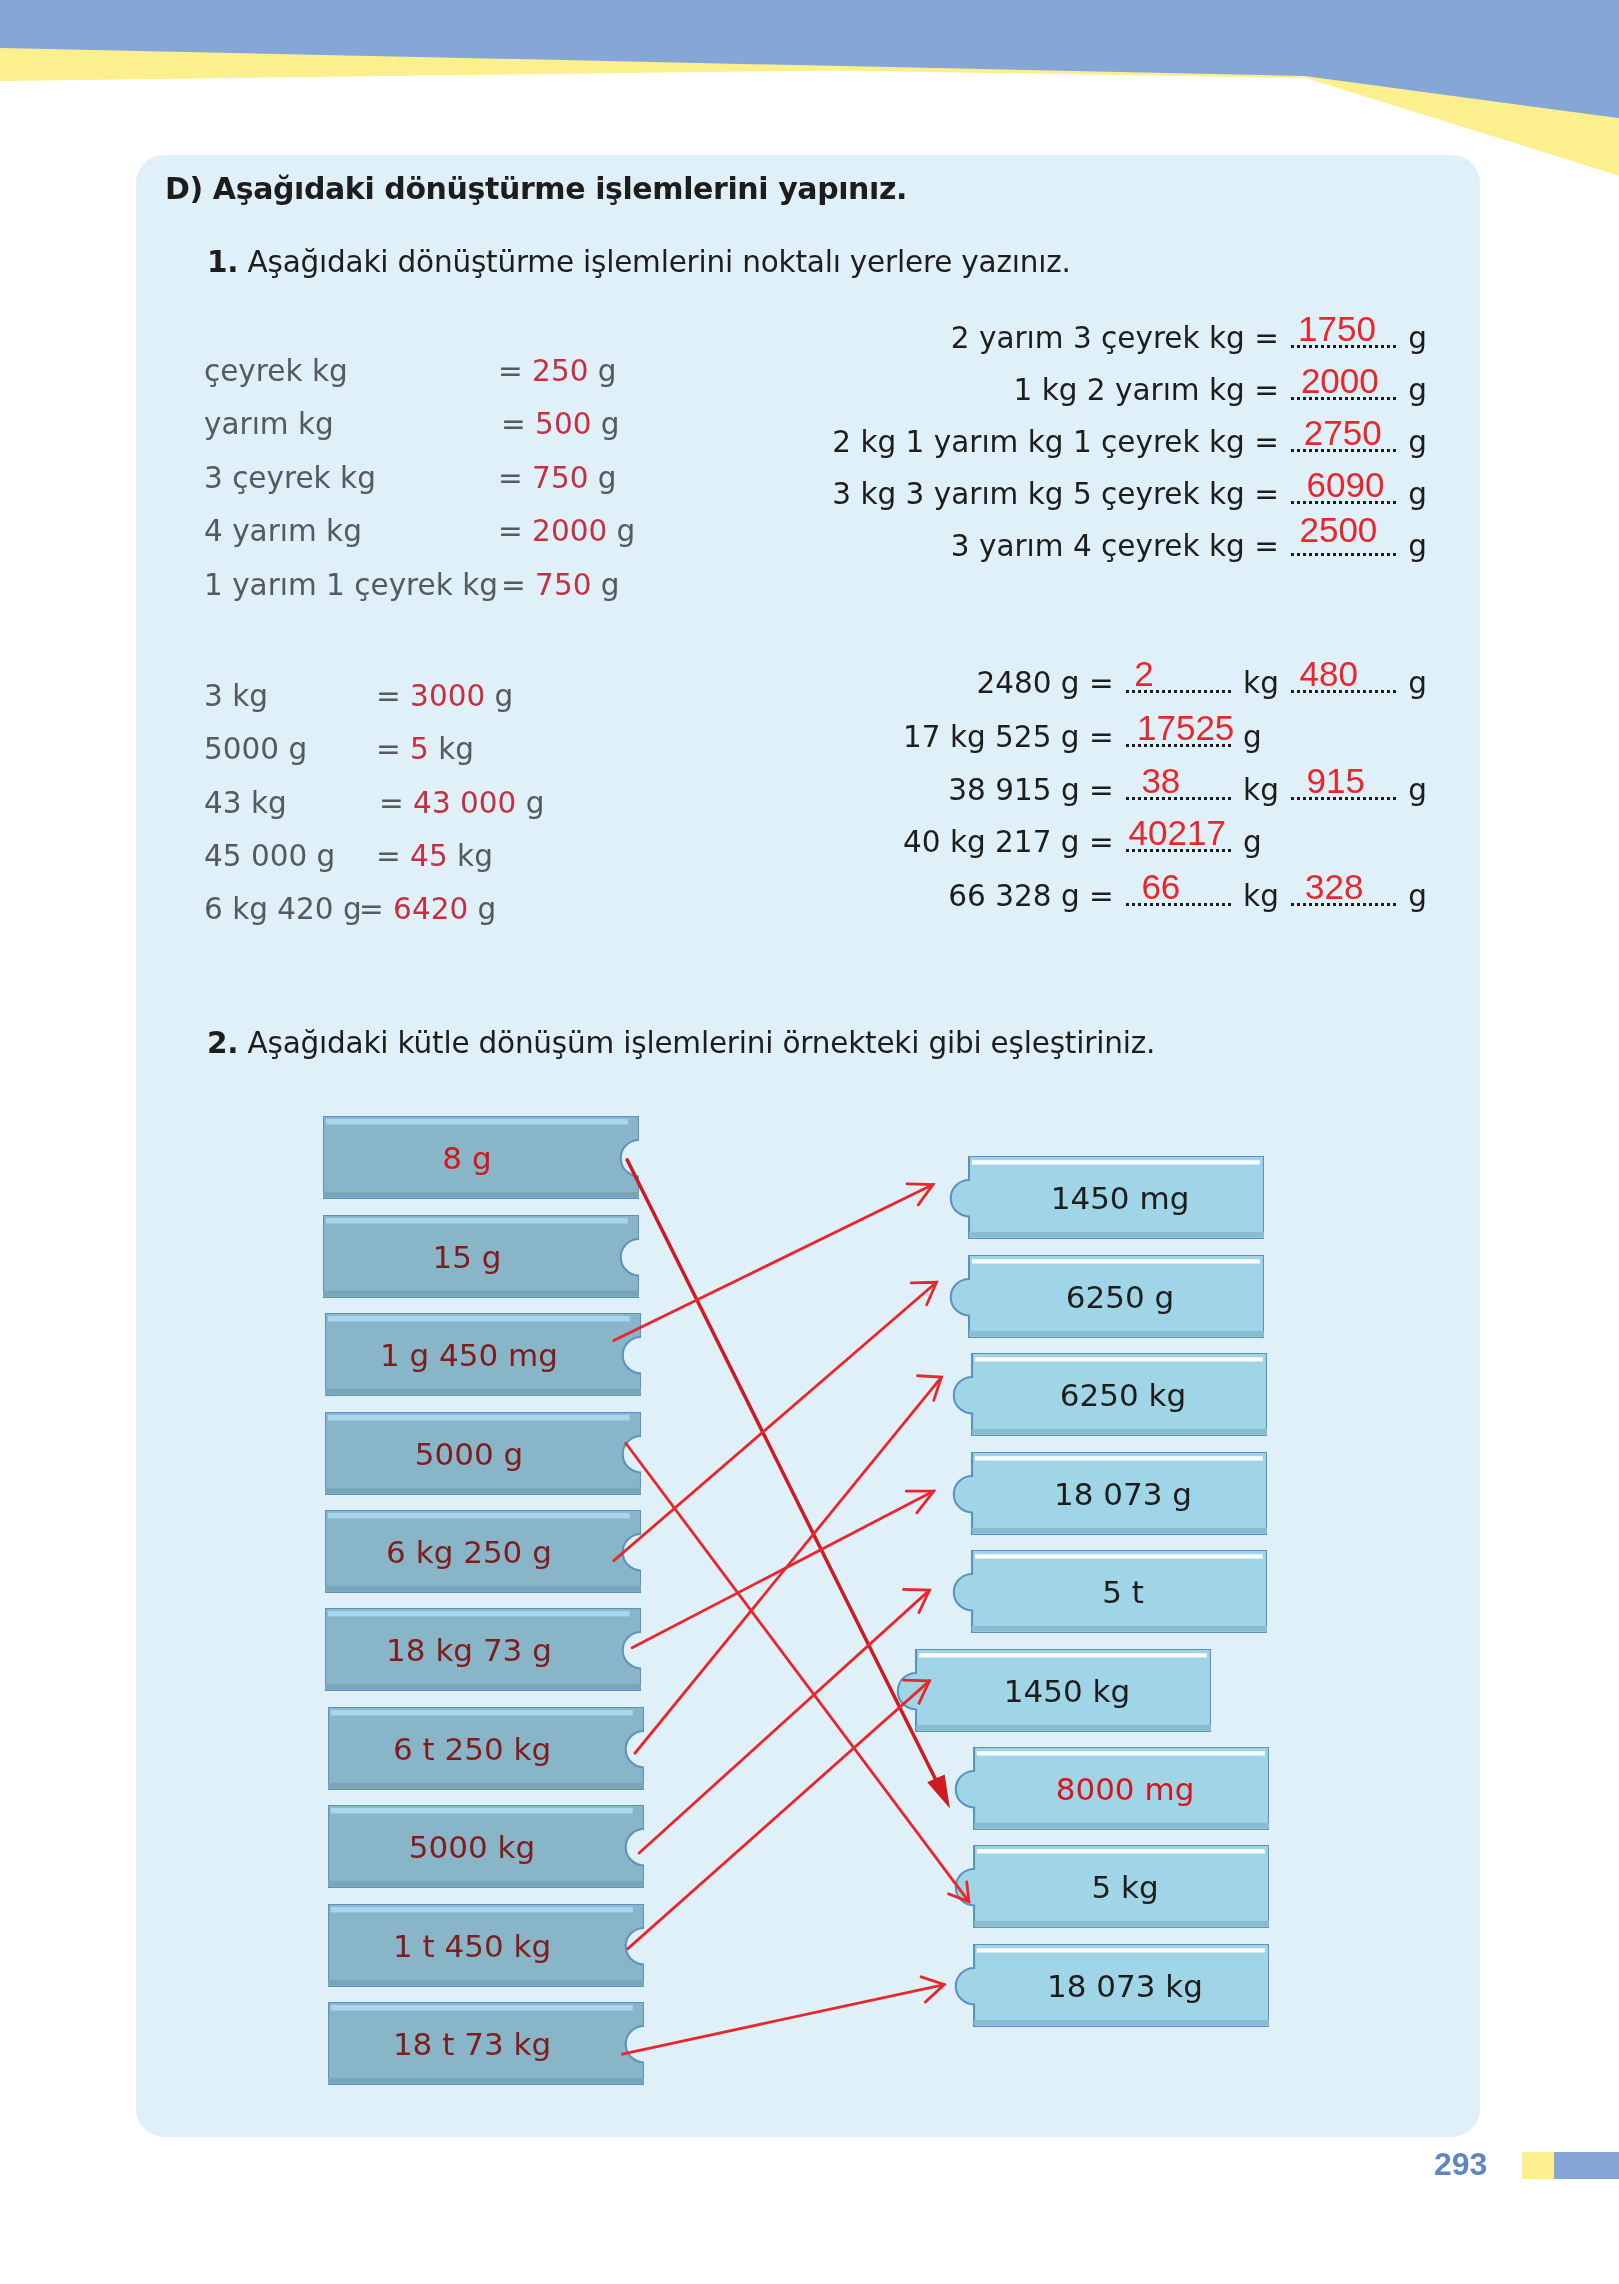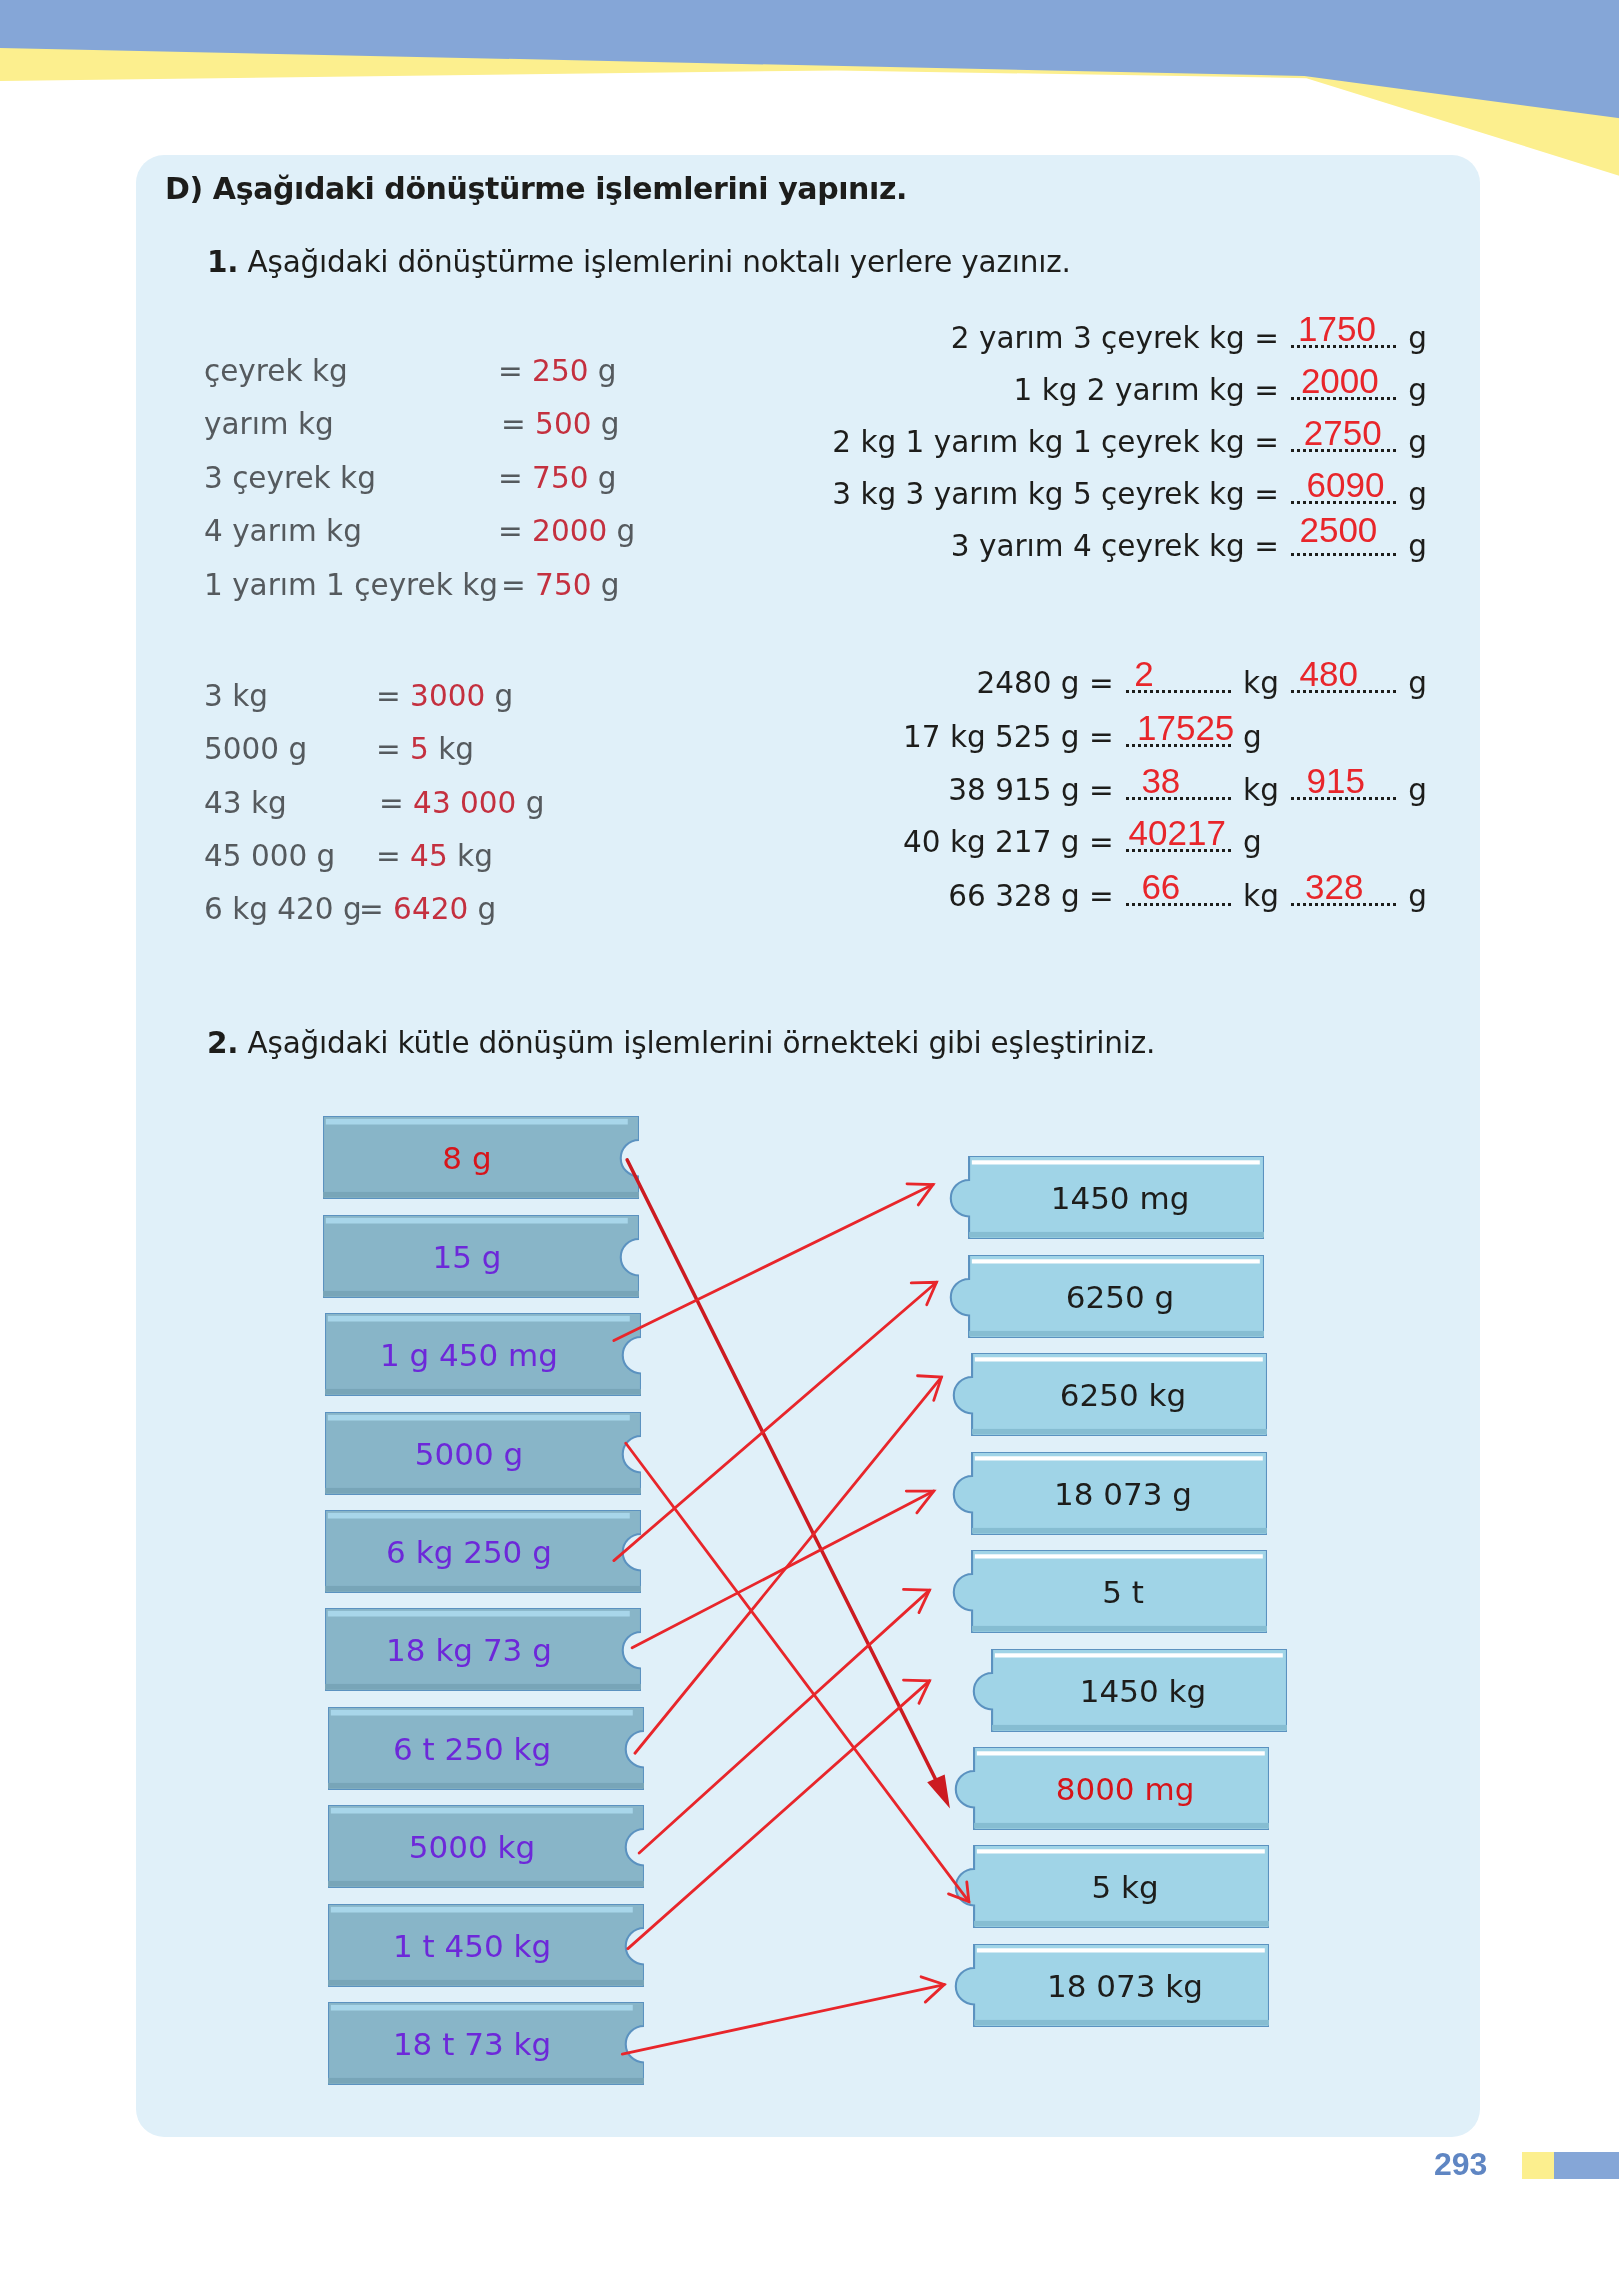--- a/index.html
+++ b/index.html
@@ -26,21 +26,21 @@
 
   
   .fill { font-size:29.5px; color:#1d1d1b; }
   .dots { display:inline-block; position:relative; border-bottom:3.5px dotted #1d1d1b; height:21px; vertical-align:baseline; margin:0 2.8px; }
   .hand { position:absolute; bottom:-1.4px; color:#e8262b; font-size:35px; font-family:"Liberation Sans", sans-serif; line-height:1; }
 
   
   .piece { position:absolute; width:316px; height:83px; }
   .piece svg { position:absolute; left:0; top:0; }
   .piece .lbl { position:absolute; left:0; top:0; width:100%; height:100%; display:flex; align-items:center; justify-content:center; font-size:31px; }
-  .piece.left .lbl { color:#6d28d9; padding-right:28px; box-sizing:border-box; }
+  .piece.left .lbl { color:#7f1d1d; padding-right:28px; box-sizing:border-box; }
   .piece.right .lbl { color:#1d1d1b; padding-left:28px; box-sizing:border-box; }
   .piece .lbl.red { color:#d7141a; }
 
   .lines { position:absolute; left:0; top:0; width:1620px; height:2284px; pointer-events:none; }
 
   .page-num { position:absolute; left:1434px; top:2146px; font-size:32px; font-weight:bold; color:#5f86c3; font-family:"Liberation Sans", sans-serif; }
   .pn-yellow { position:absolute; left:1522px; top:2152px; width:32px; height:27px; background:#fcef8e; }
   .pn-blue { position:absolute; left:1554px; top:2152px; width:65px; height:27px; background:#85a6d7; }
 </style>
 </head>
@@ -275,21 +275,21 @@
   <div class="lbl">18 073 g</div>
 </div>
 <div class="piece right" style="left:951px;top:1550px">
   <svg width="316" height="83" viewBox="0 0 450 118">
       <path d="M30,0 H450 V118 H30 V86 A26,26 0 0 1 30,34 Z" fill="#a0d4e7" stroke="#5b92c0" stroke-width="3"></path>
       <rect x="34" y="6" width="410" height="6" fill="#ffffff"></rect>
       <rect x="30" y="108" width="420" height="8" fill="#86bdd2"></rect>
     </svg>
   <div class="lbl">5 t</div>
 </div>
-<div class="piece right" style="left:971px;top:1649px">
+<div class="piece right" style="left:895px;top:1649px">
   <svg width="316" height="83" viewBox="0 0 450 118">
       <path d="M30,0 H450 V118 H30 V86 A26,26 0 0 1 30,34 Z" fill="#a0d4e7" stroke="#5b92c0" stroke-width="3"></path>
       <rect x="34" y="6" width="410" height="6" fill="#ffffff"></rect>
       <rect x="30" y="108" width="420" height="8" fill="#86bdd2"></rect>
     </svg>
   <div class="lbl">1450 kg</div>
 </div>
 <div class="piece right" style="left:953px;top:1747px">
   <svg width="316" height="83" viewBox="0 0 450 118">
       <path d="M30,0 H450 V118 H30 V86 A26,26 0 0 1 30,34 Z" fill="#a0d4e7" stroke="#5b92c0" stroke-width="3"></path>

